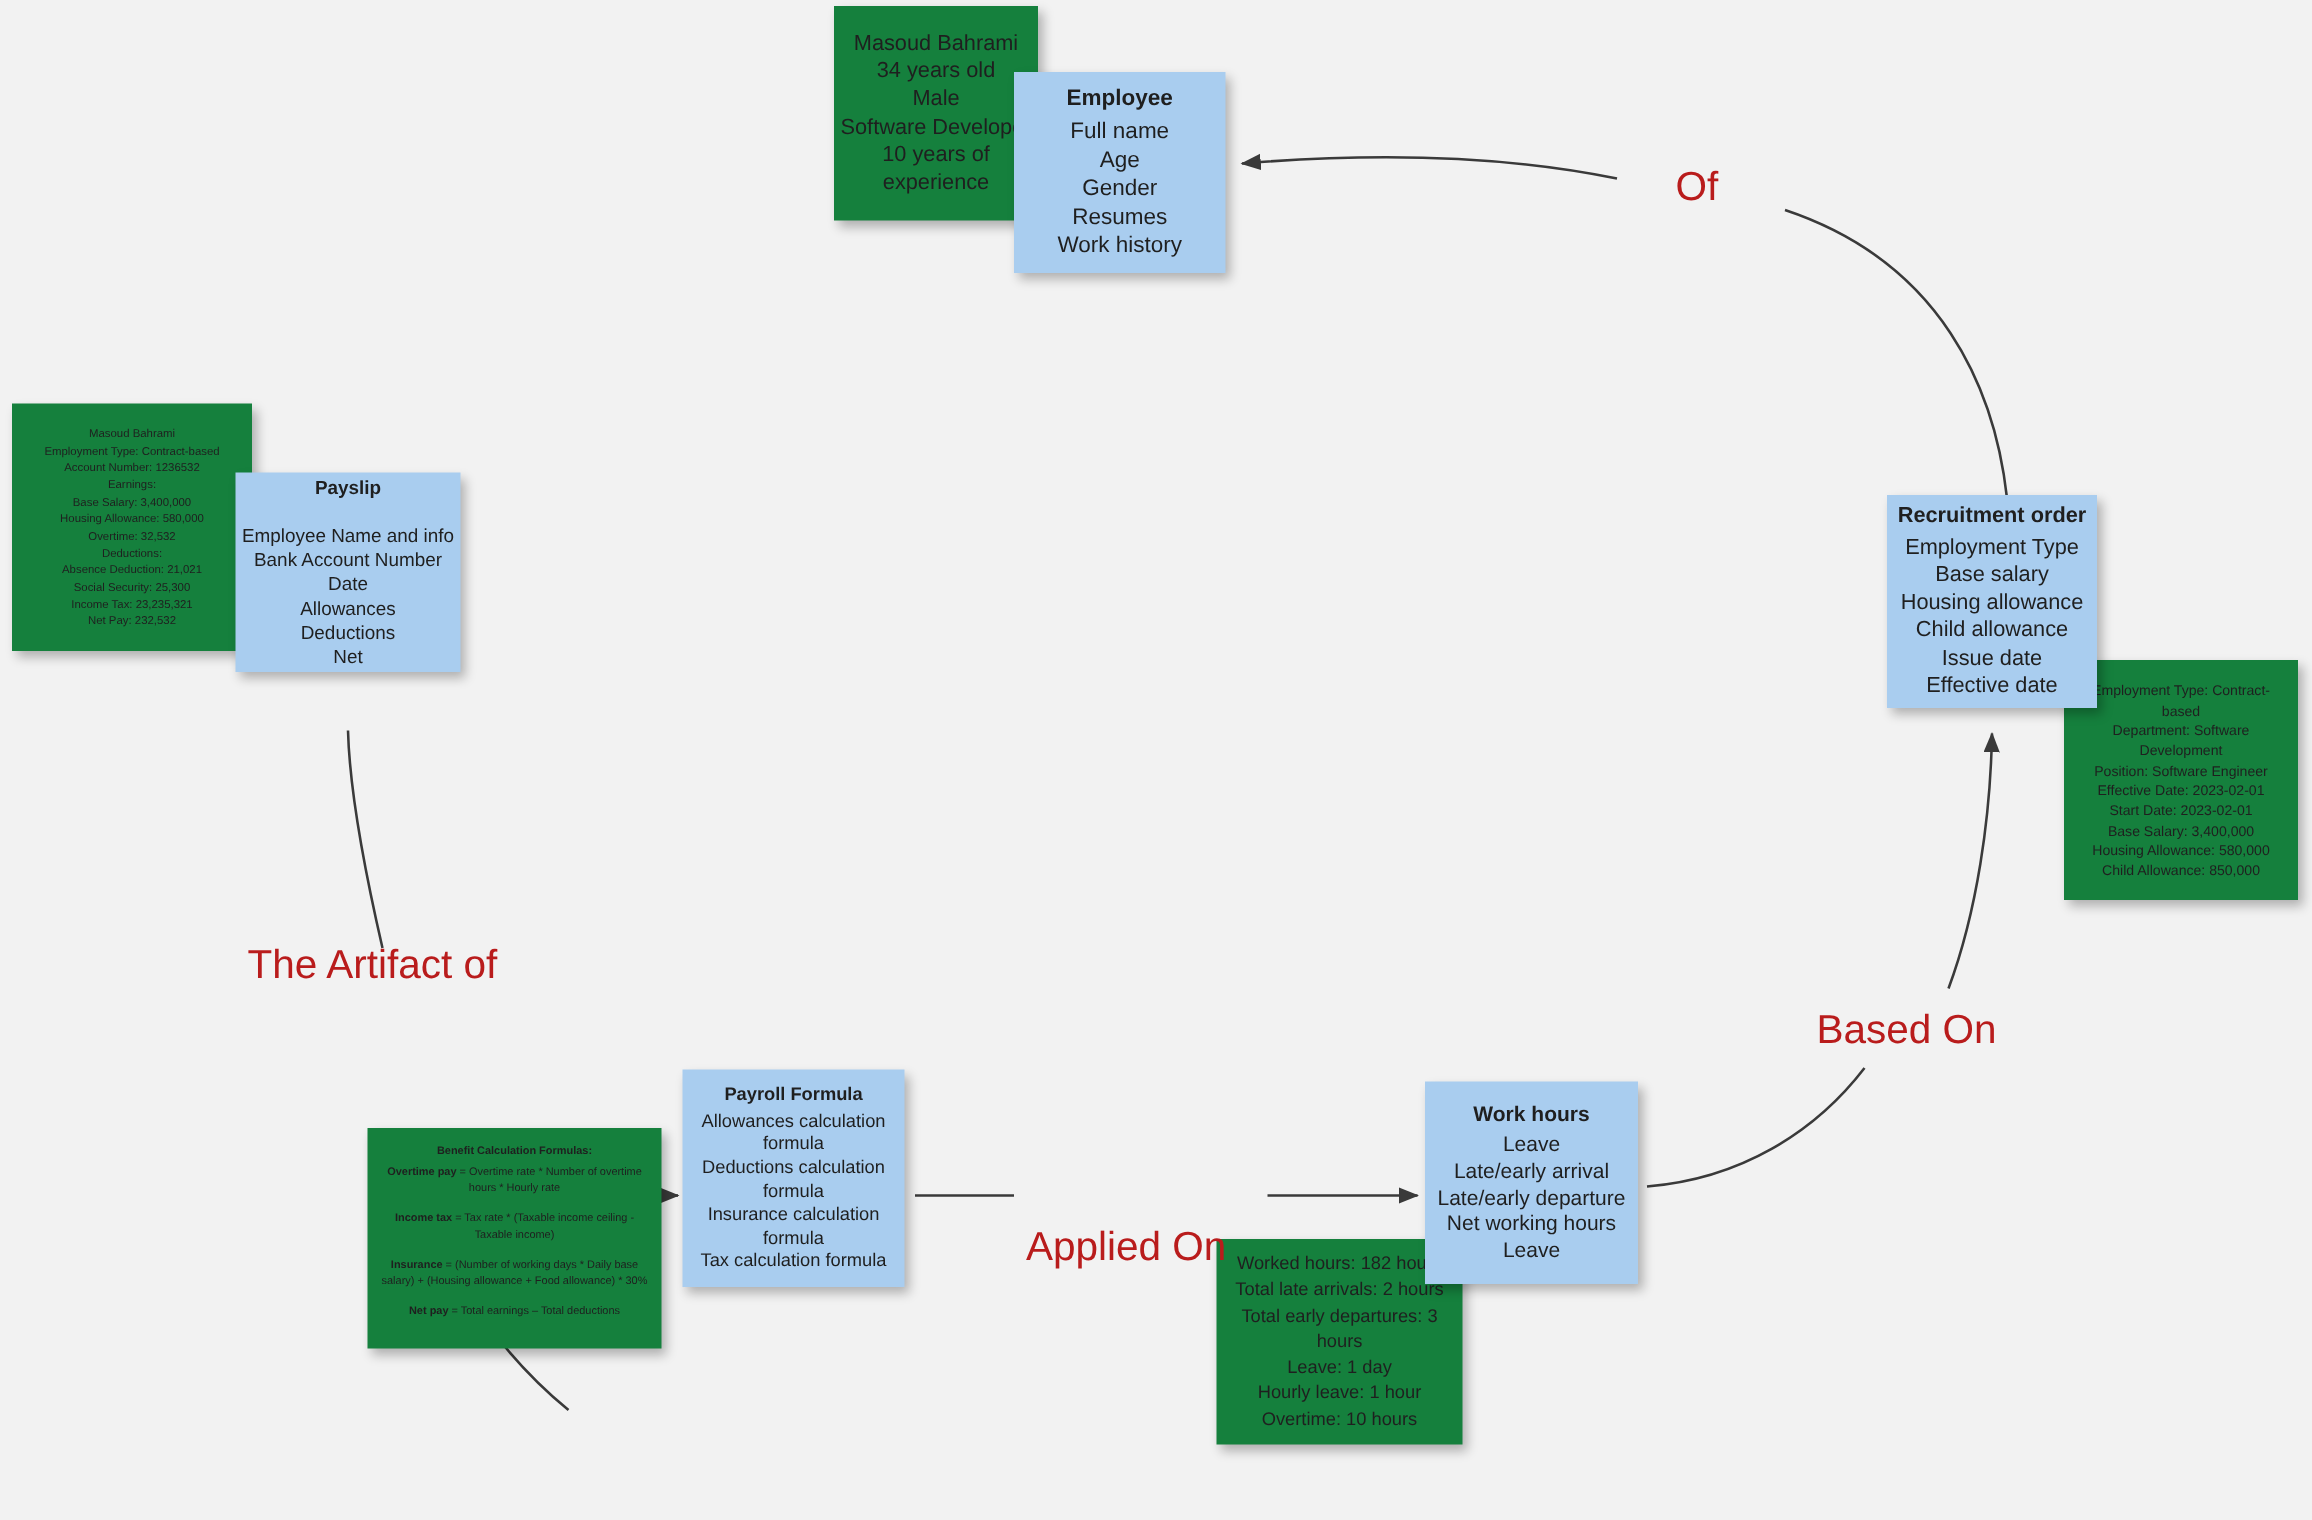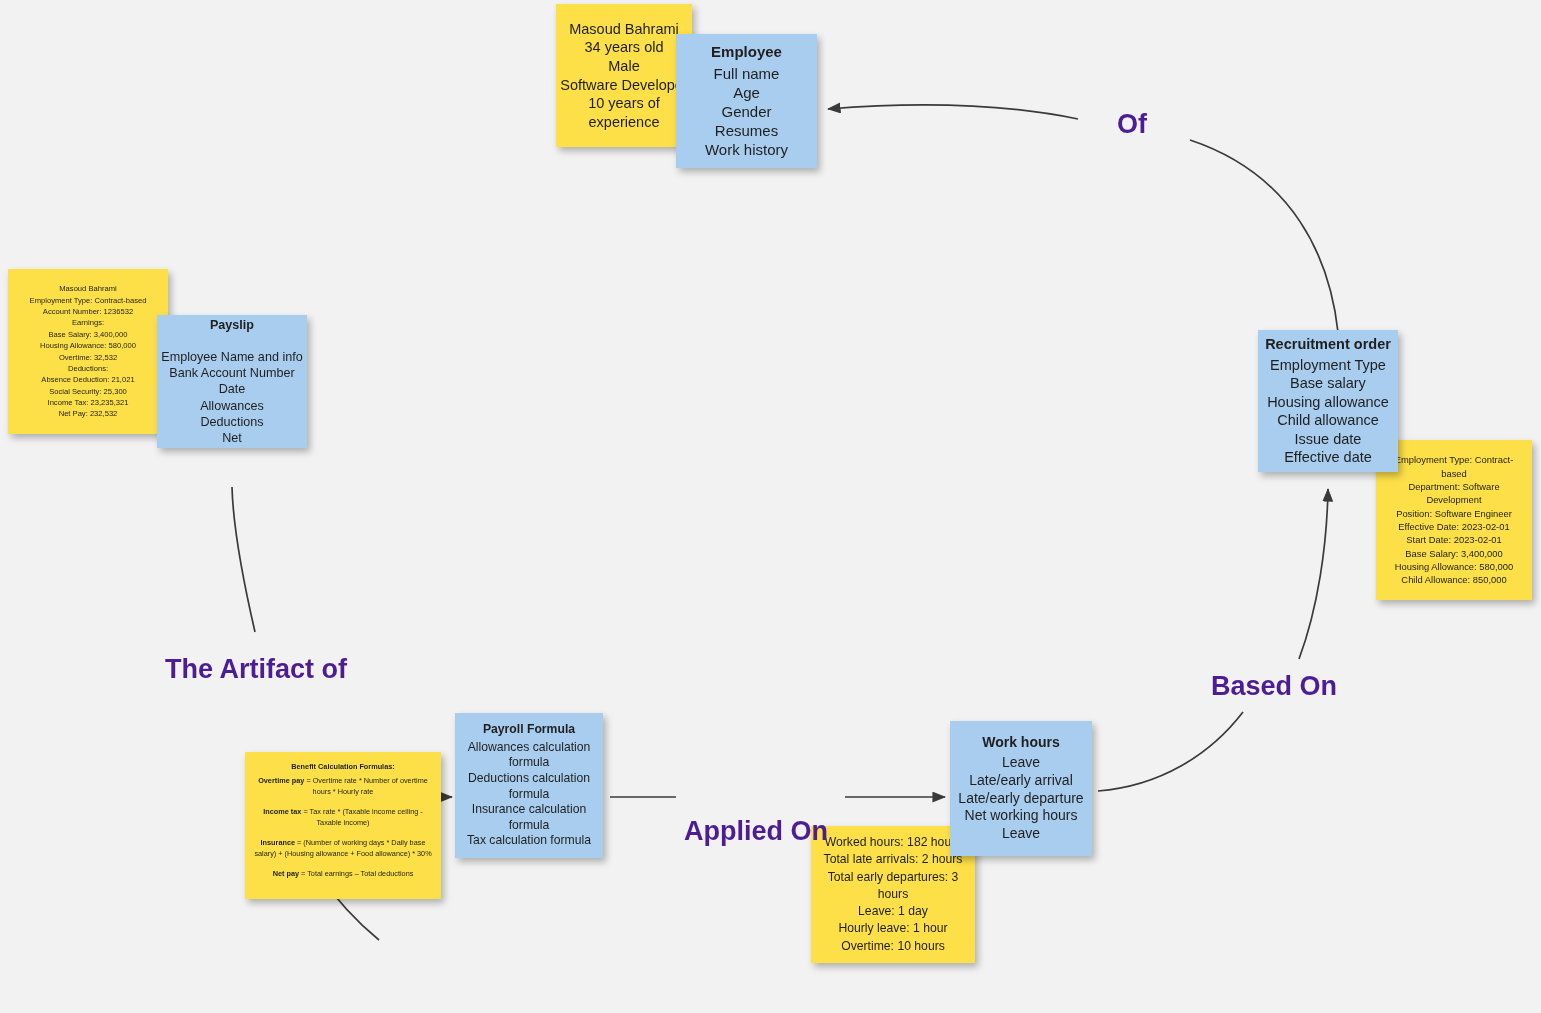--- a/index.html
+++ b/index.html
@@ -37,46 +37,46 @@
     align-items: center;
     justify-content: center;
     text-align: center;
     line-height: 1.28;
   }
   .blue {
     background: #a9cdef;
     z-index: 4;
   }
   .yellow {
-    background: #fde047;
+    background: #15803d;
     z-index: 3;
   }
   .card-title {
     font-weight: bold;
     margin-bottom: 2px;
   }
   .card-line {
     white-space: pre-wrap;
   }
   .edge-label {
     position: absolute;
     font-size: 27px;
-    color: #4c1d95;
+    color: #b91c1c;
     white-space: nowrap;
     z-index: 6;
-    font-weight: 700;
+    font-weight: 400;
   }
 
   
   #employee-note {
     left: 556px; top: 4px; width: 136px; height: 143px;
     font-size: 14.5px; padding: 6px 4px;
   }
   #employee-card {
-    left: 676px; top: 34px; width: 141px; height: 134px;
+    left: 676px; top: 48px; width: 141px; height: 134px;
     font-size: 15px; padding: 6px 4px;
   }
 
   
   #payslip-note {
     left: 8px; top: 269px; width: 160px; height: 165px;
     font-size: 7.6px; padding: 12px 6px; line-height: 1.5;
   }
   #payslip-card {
     left: 157px; top: 315px; width: 150px; height: 133px;
@@ -258,15 +258,15 @@
     <div class="card-line">Total late arrivals: 2 hours</div>
     <div class="card-line">Total early departures: 3 hours</div>
     <div class="card-line">Leave: 1 day</div>
     <div class="card-line">Hourly leave: 1 hour</div>
     <div class="card-line">Overtime: 10 hours</div>
   </div>
 
   <div class="edge-label" style="left:1117px; top:109px;">Of</div>
   <div class="edge-label" style="left:1211px; top:671px;">Based On</div>
   <div class="edge-label" style="left:684px; top:816px;">Applied On</div>
-  <div class="edge-label" style="left:165px; top:654px;">The Artifact of</div>
+  <div class="edge-label" style="left:165px; top:628px;">The Artifact of</div>
 
 </div>
 
 </body></html>

